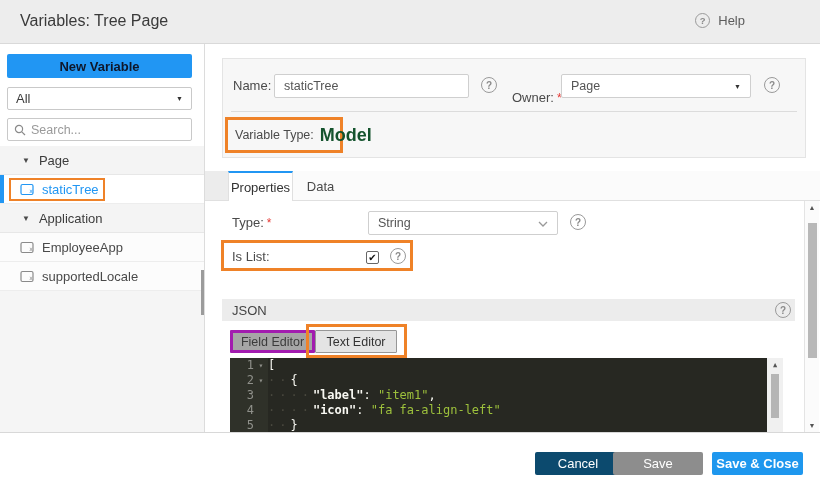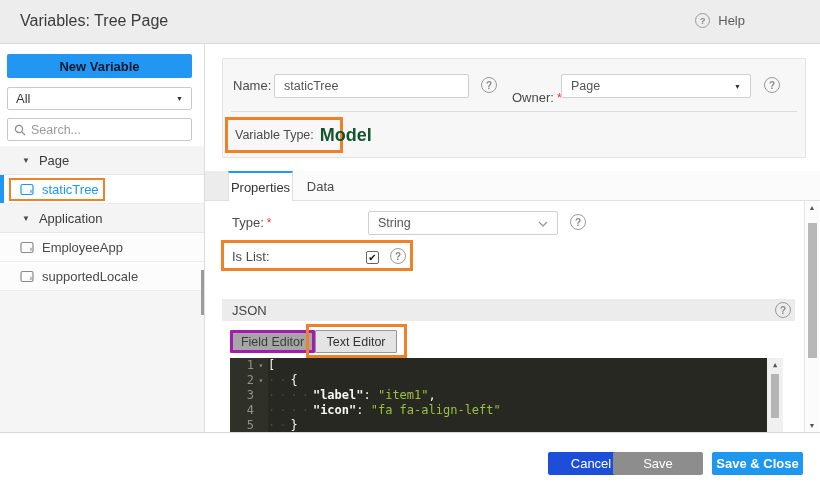--- a/index.html
+++ b/index.html
@@ -85,21 +85,21 @@
 
   
   .main-scroll { position:absolute; left:804px; top:201px; width:15px; height:231px; background:#fbfbfb; border-left:1px solid #e4e4e4; }
   .main-scroll .up { position:absolute; top:3px; left:0; width:14px; text-align:center; font-size:7px; color:#555; cursor:pointer; }
   .main-scroll .down { position:absolute; bottom:3px; left:0; width:14px; text-align:center; font-size:7px; color:#555; cursor:pointer; }
   .main-scroll .thumb { position:absolute; top:22px; left:2.5px; width:9px; height:135px; background:#b8b8b8; cursor:pointer; }
 
   
   .footer { position:absolute; left:0; top:432px; width:820px; height:59px; background:#fff; border-top:1px solid #d8d8d8; }
   .fbtn { position:absolute; top:19px; height:23px; border:none; border-radius:2px; color:#fff; font-size:13px; font-family:inherit; cursor:pointer; }
-  .fbtn.cancel { left:548px; width:86px; background:#1d4ed8; }
+  .fbtn.cancel { left:535px; width:86px; background:#0c4a6e; }
   .fbtn.save { left:613px; width:90px; background:#8d8d8d; }
   .fbtn.saveclose { left:712px; width:91px; background:#1e97ee; font-weight:bold; }
 </style>
 </head>
 <body>
 
 <div id="app">
 
   <div class="hdr">
     <div class="hdr-title">Variables: Tree Page</div>

